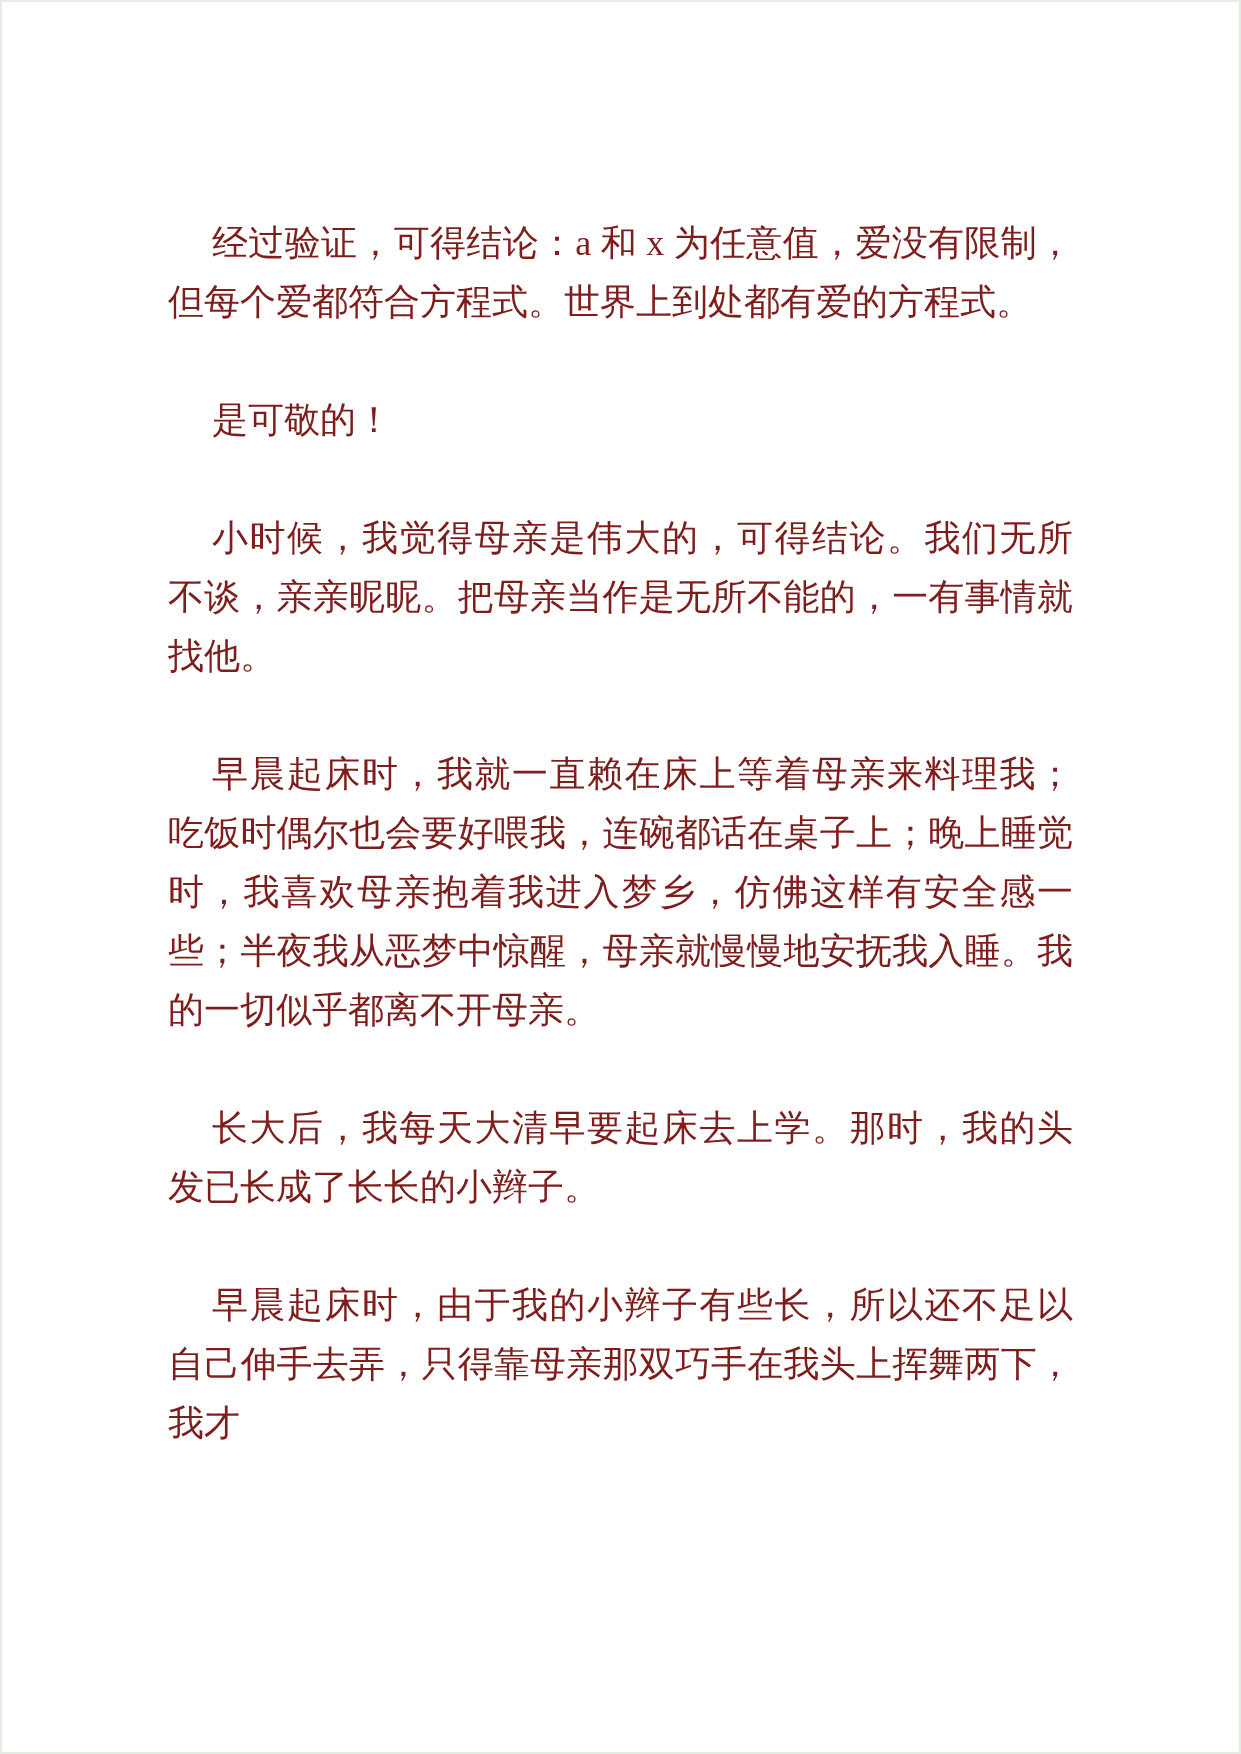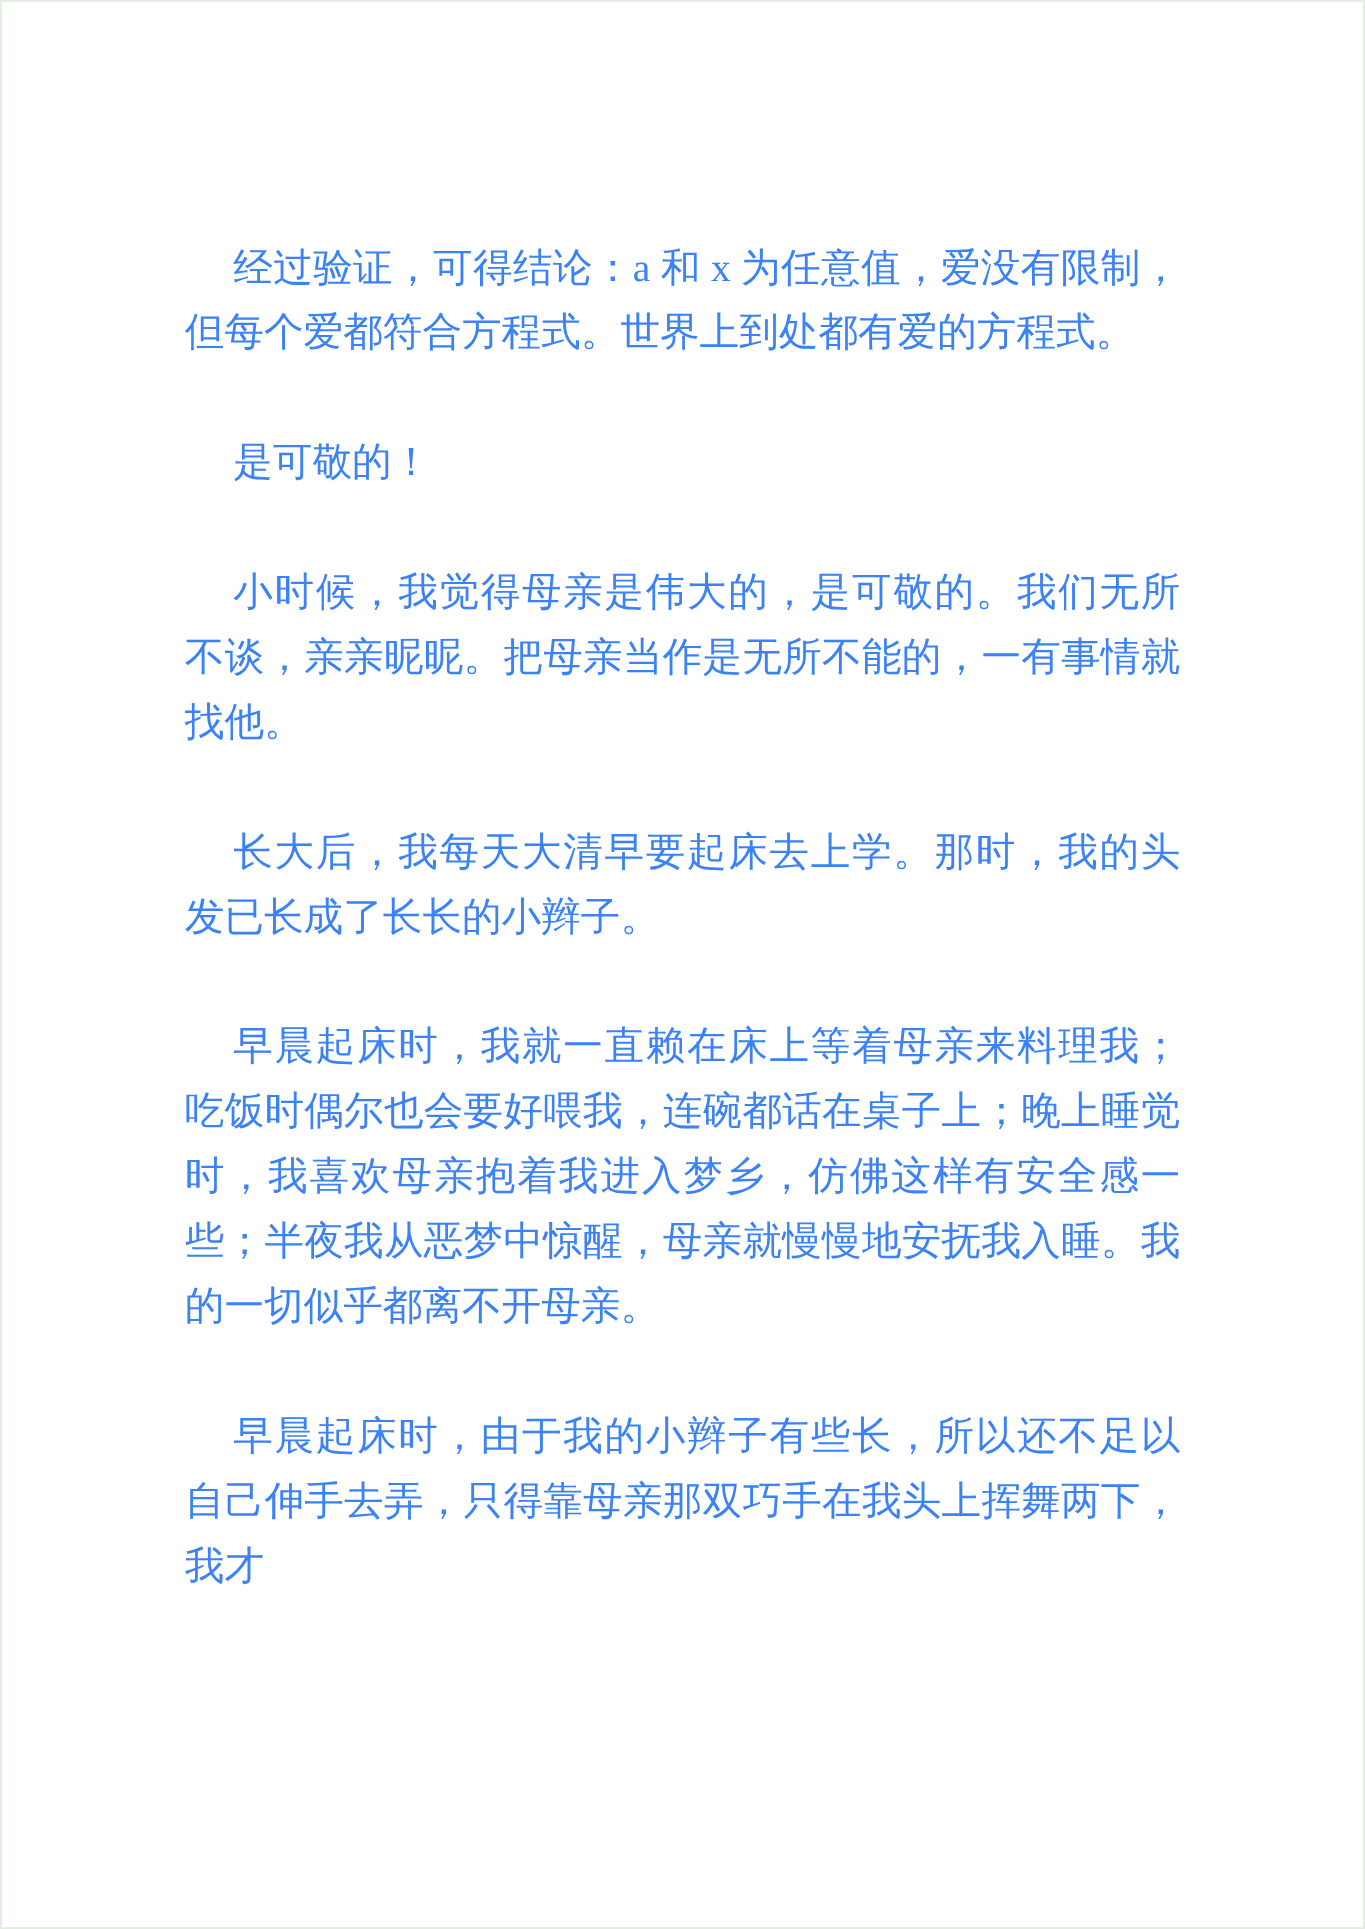--- a/index.html
+++ b/index.html
@@ -17,21 +17,21 @@
   .doc-page {
     width: 1241px;
     height: 1754px;
     box-sizing: border-box;
     background: #ffffff;
     border: 2px solid #e3ede3;   
     padding: 212px 166px 0 166px;
     font-family: "Liberation Serif", "DejaVu Serif", serif;
     font-size: 36px;
     line-height: 59px;
-    color: #3b82f6;
+    color: #7f1d1d;
     text-align: justify;
   }
   .doc-page p {
     margin: 59px 0 0 0;
     text-indent: 44px;
     word-break: break-all;
   }
   .doc-page p.first {
     margin-top: 0;
   }
@@ -42,20 +42,20 @@
 </style>
 </head>
 <body>
 
 <div class="doc-page">
   <p class="first">经过验证，可得结论：a 和 x 为任意值，爱没有限制，但每个爱都符合方程式。世界上到处都有爱的方程式。</p>
 
   <p>是可敬的！</p>
 
 
-  <p>小时候，我觉得母亲是伟大的，是可敬的。我们无所不谈，亲亲昵昵。把母亲当作是无所不能的，一有事情就找他。</p>
+  <p>小时候，我觉得母亲是伟大的，可得结论。我们无所不谈，亲亲昵昵。把母亲当作是无所不能的，一有事情就找他。</p>
+
+  <p>早晨起床时，我就一直赖在床上等着母亲来料理我；吃饭时偶尔也会要好喂我，连碗都话在桌子上；晚上睡觉时，我喜欢母亲抱着我进入梦乡，仿佛这样有安全感一些；半夜我从恶梦中惊醒，母亲就慢慢地安抚我入睡。我的一切似乎都离不开母亲。</p>
 
   <p>长大后，我每天大清早要起床去上学。那时，我的头发已长成了长长的小辫子。</p>
-
-  <p>早晨起床时，我就一直赖在床上等着母亲来料理我；吃饭时偶尔也会要好喂我，连碗都话在桌子上；晚上睡觉时，我喜欢母亲抱着我进入梦乡，仿佛这样有安全感一些；半夜我从恶梦中惊醒，母亲就慢慢地安抚我入睡。我的一切似乎都离不开母亲。</p>
 
   <p>早晨起床时，由于我的小辫子有些长，所以还不足以自己伸手去弄，只得靠母亲那双巧手在我头上挥舞两下，我才</p>
 </div>
 
 </body></html>

